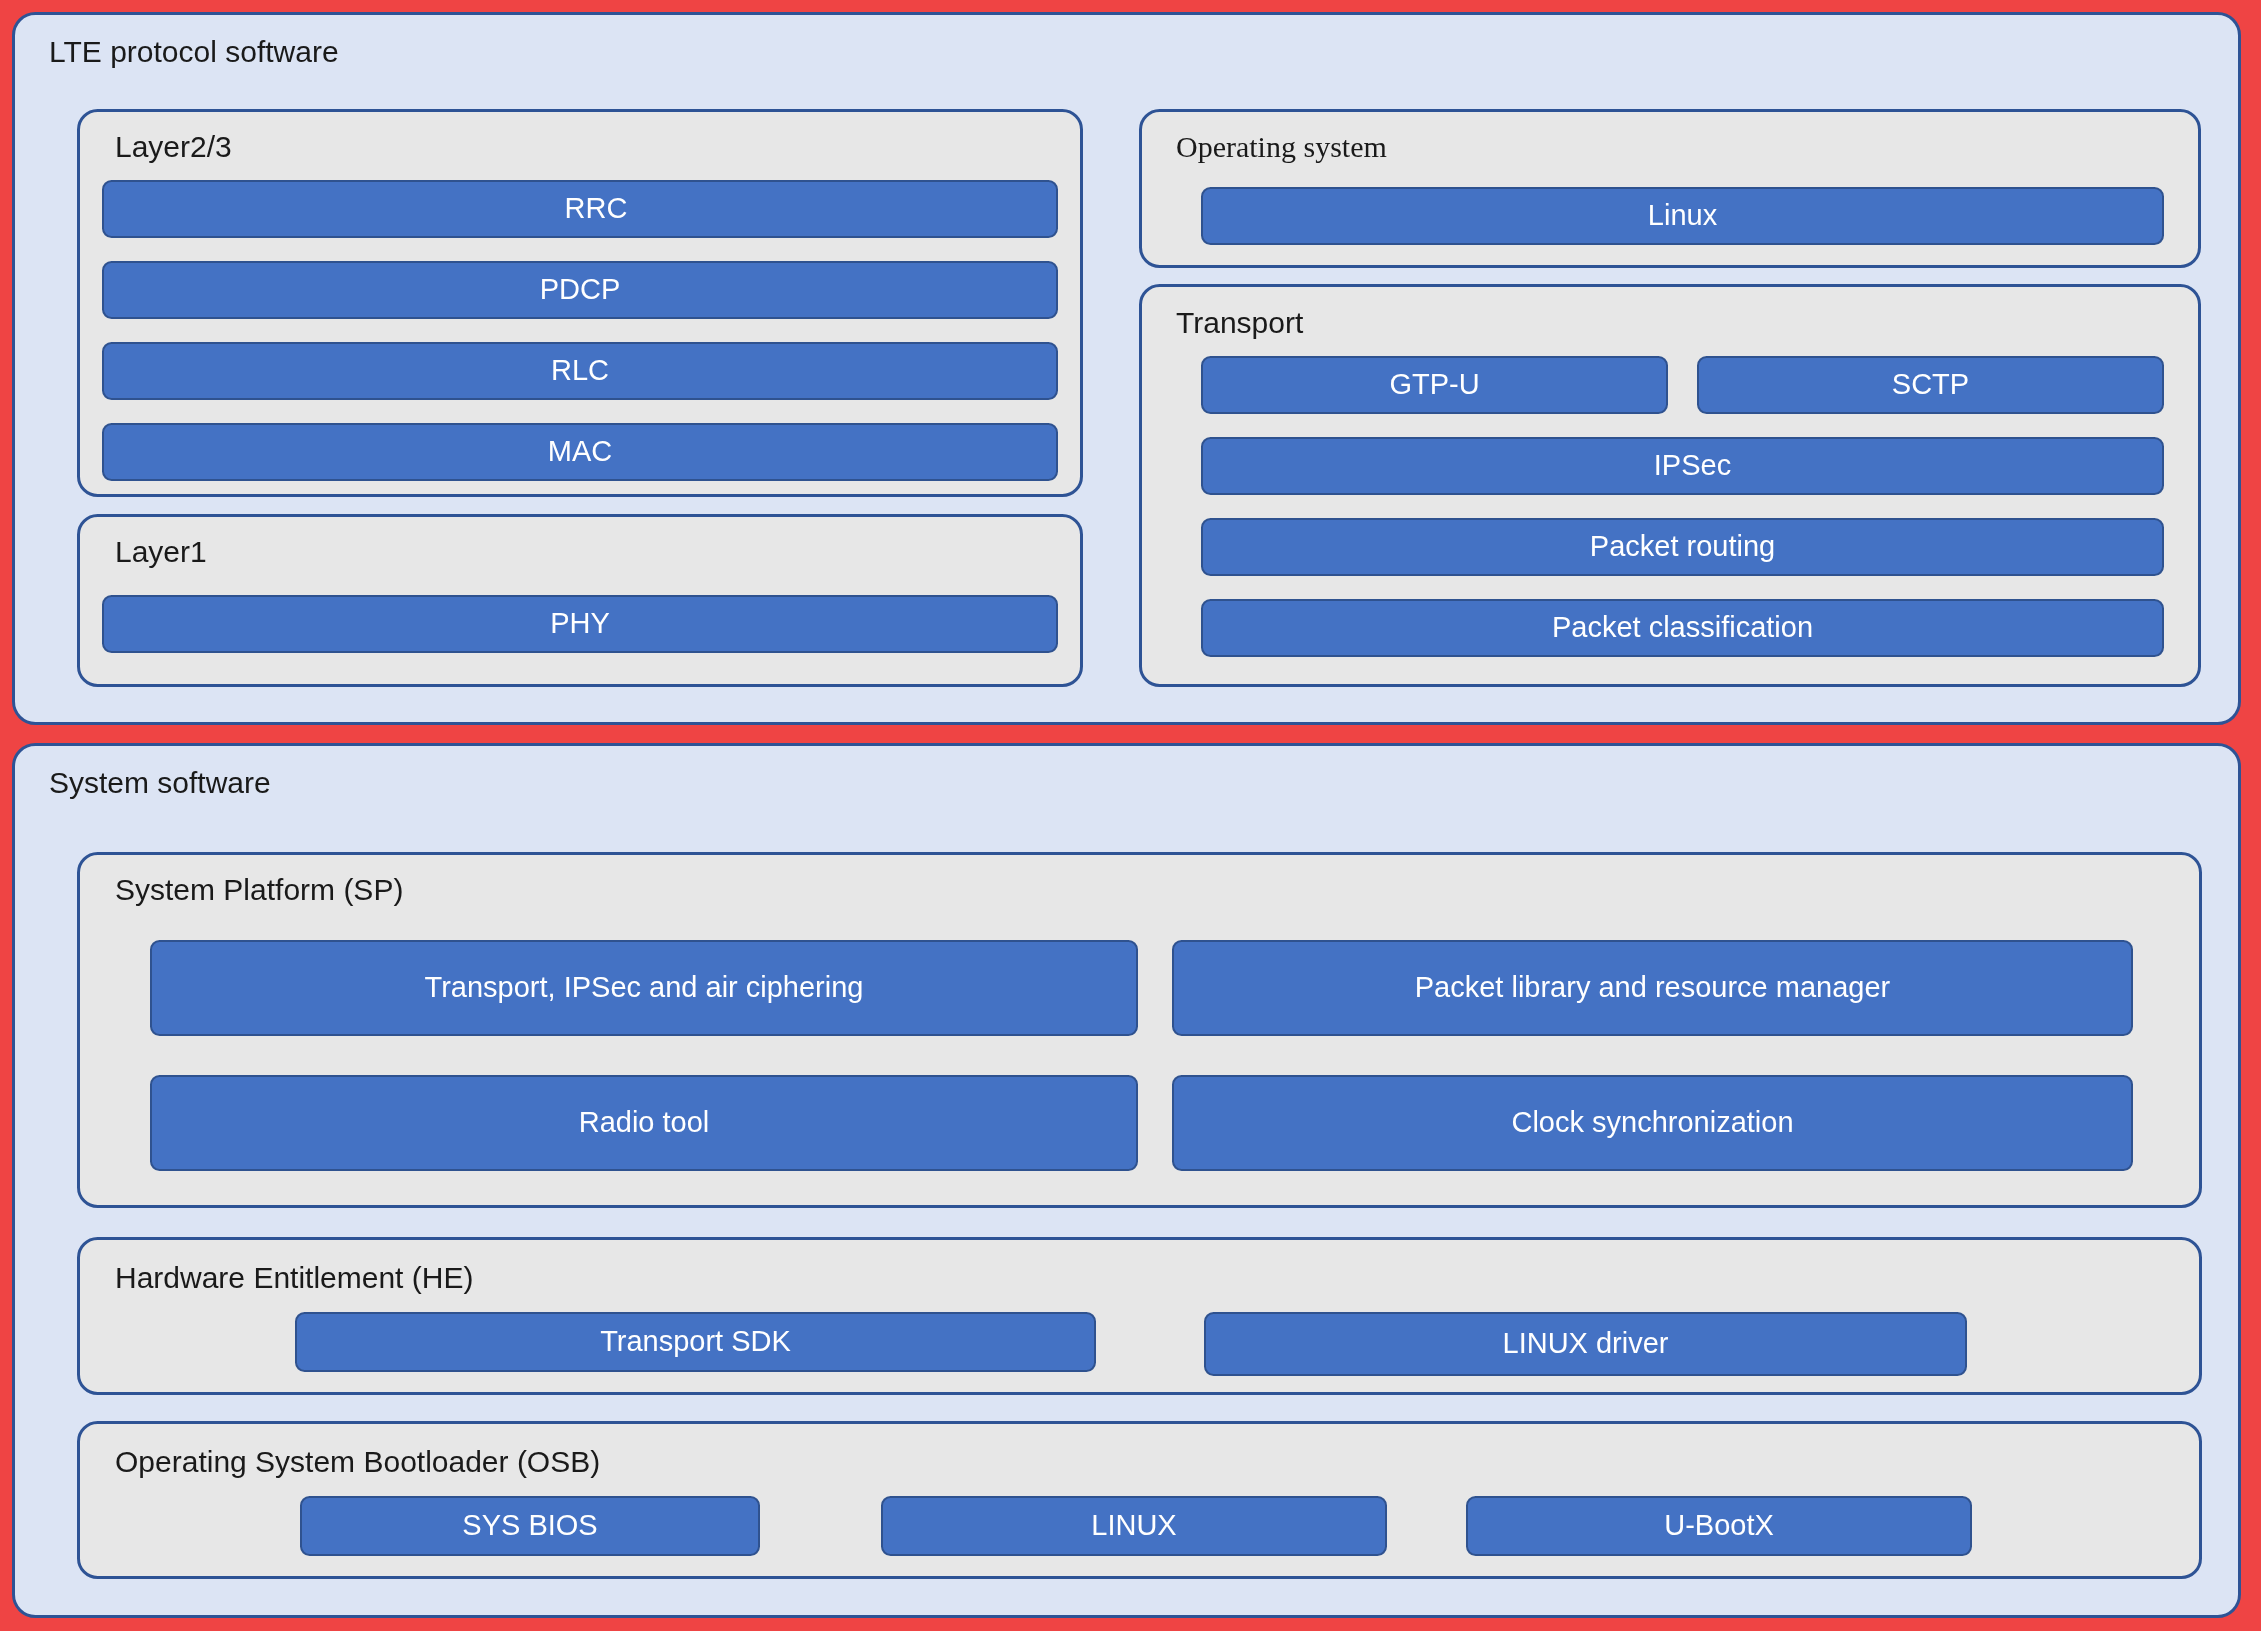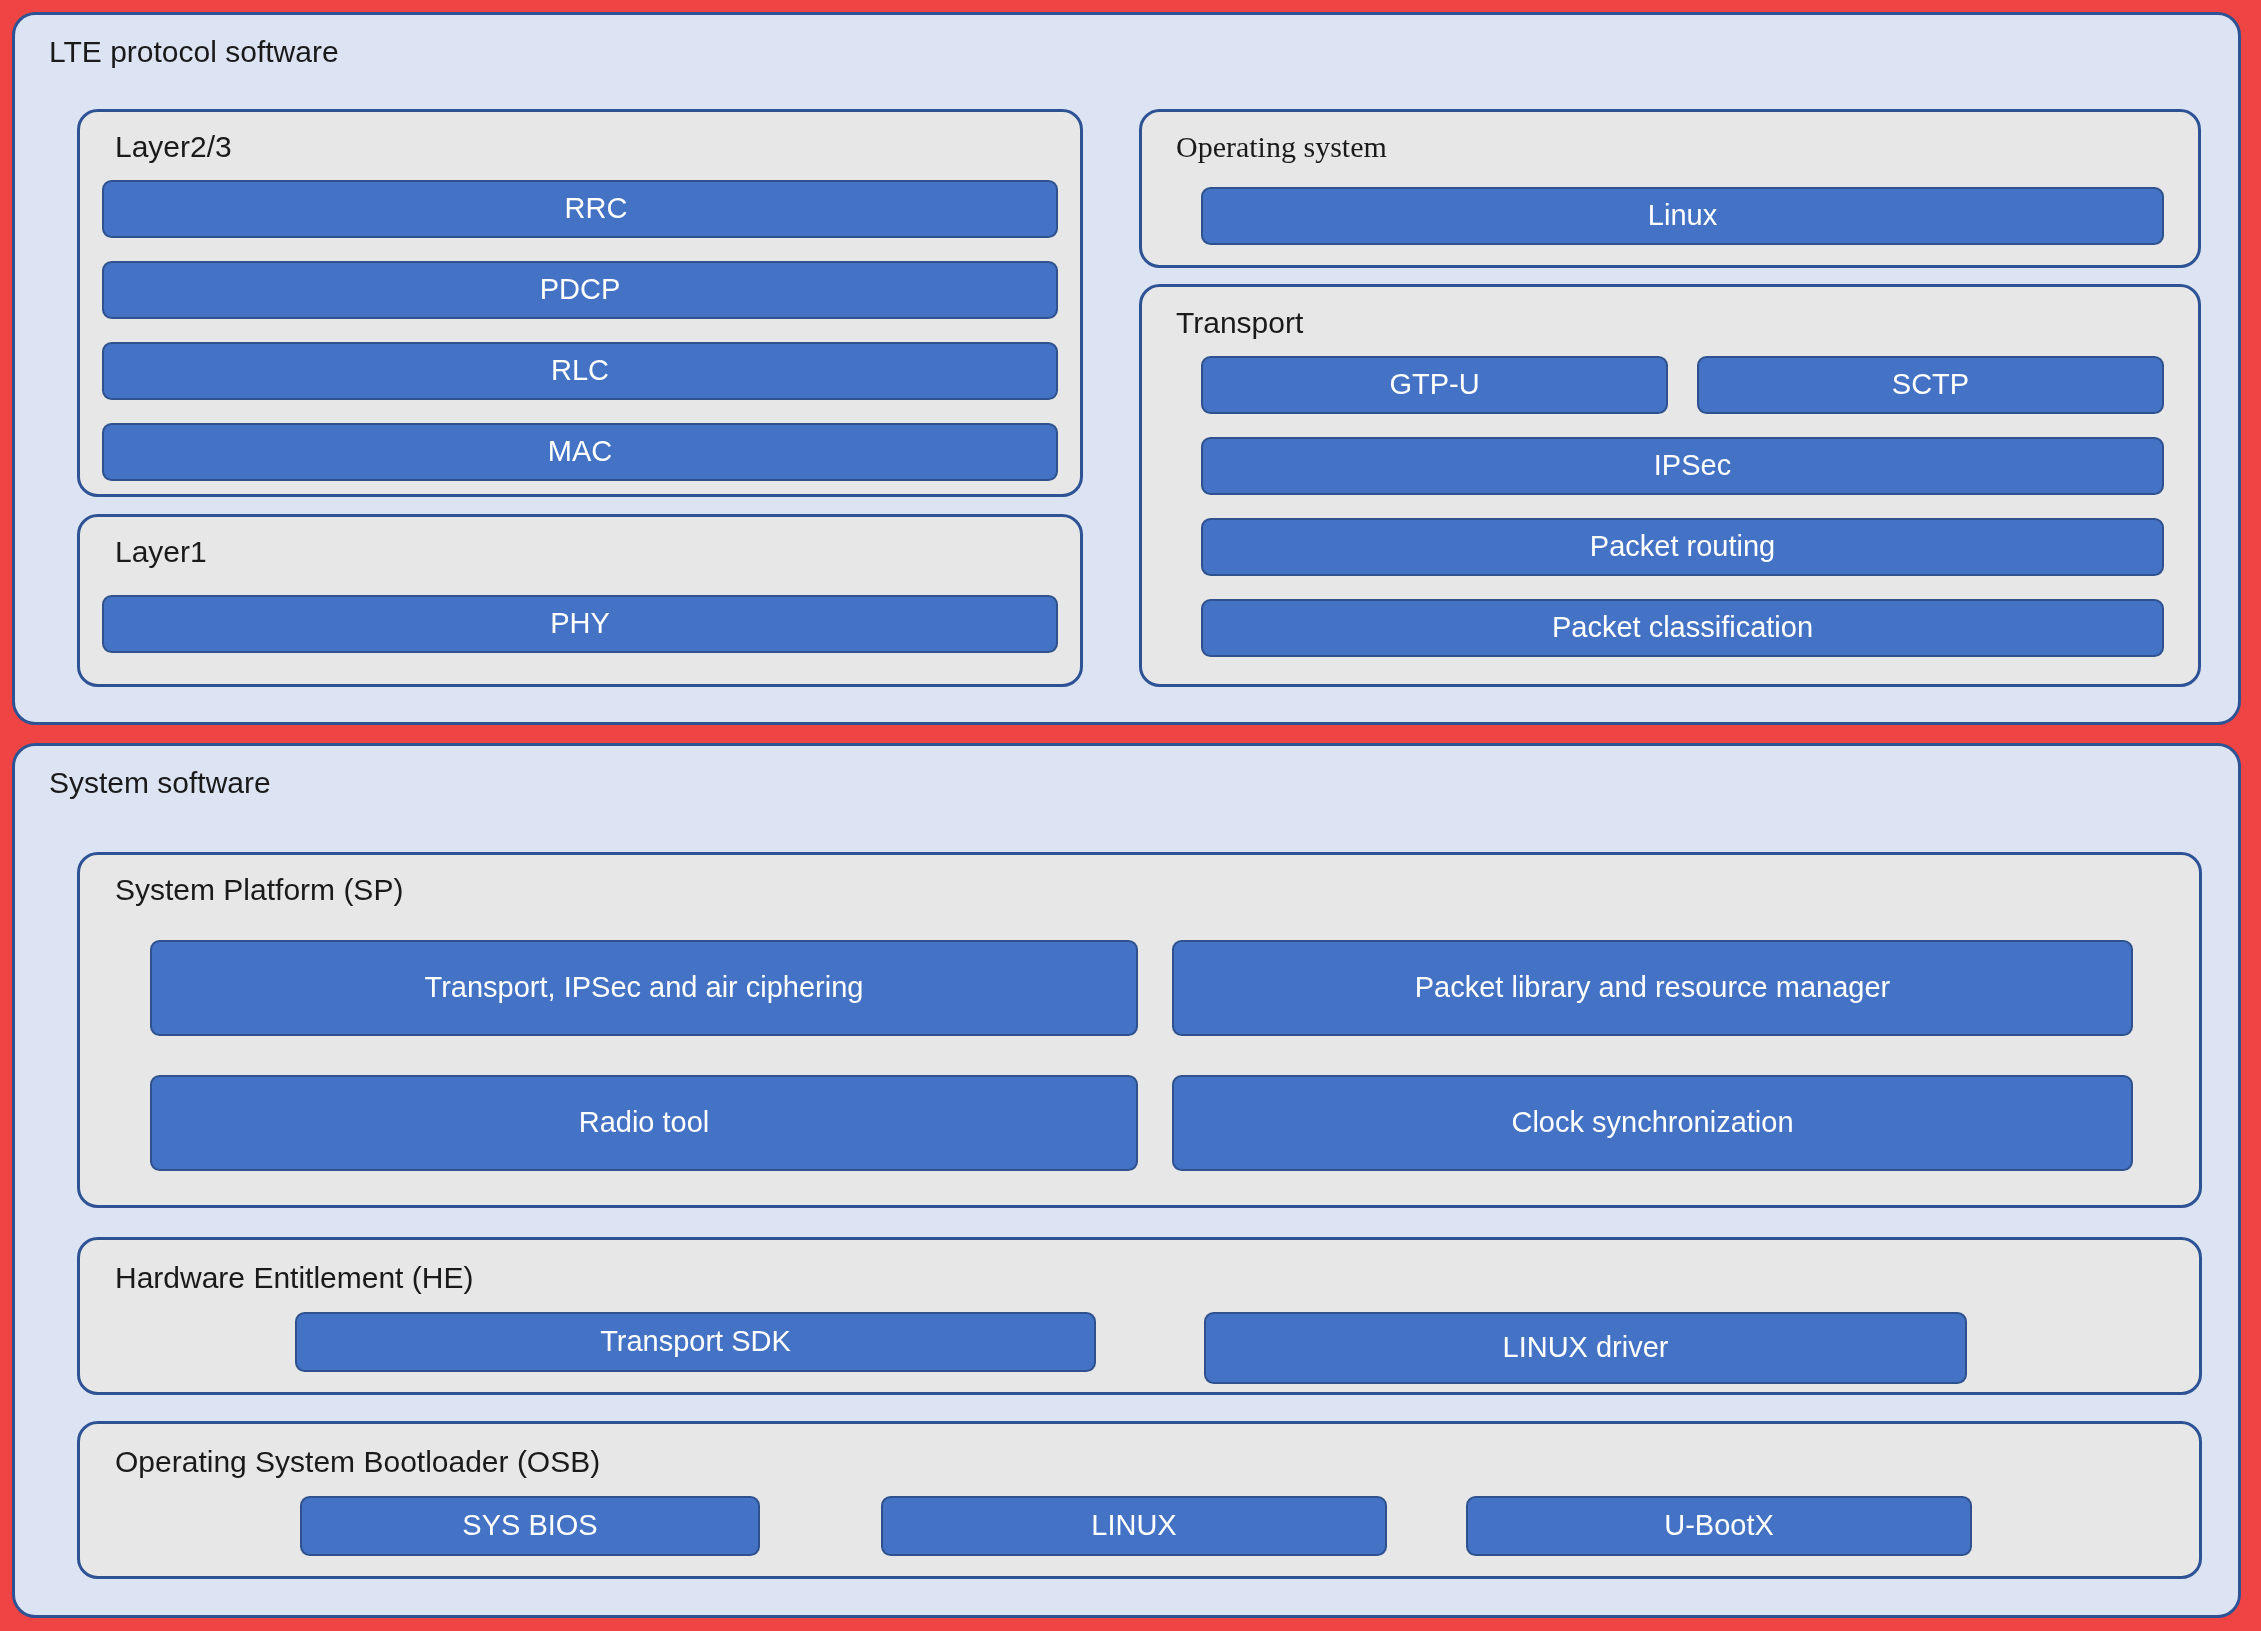--- a/index.html
+++ b/index.html
@@ -115,21 +115,21 @@
 
   <div class="box" style="left:150px; top:940px; width:988px; height:96px;">Transport, IPSec and air ciphering</div>
   <div class="box" style="left:1172px; top:940px; width:961px; height:96px;">Packet library and resource manager</div>
   <div class="box" style="left:150px; top:1075px; width:988px; height:96px;">Radio tool</div>
   <div class="box" style="left:1172px; top:1075px; width:961px; height:96px;">Clock synchronization</div>
 
   <div class="group" style="left:77px; top:1237px; width:2125px; height:158px;"></div>
   <div class="group-title" style="left:115px; top:1263px;">Hardware Entitlement (HE)</div>
 
   <div class="box" style="left:295px; top:1312px; width:801px; height:60px;">Transport SDK</div>
-  <div class="box" style="left:1204px; top:1312px; width:763px; height:72px;">LINUX driver</div>
+  <div class="box" style="left:1204px; top:1312px; width:763px; height:64px;">LINUX driver</div>
 
   <div class="group" style="left:77px; top:1421px; width:2125px; height:158px;"></div>
   <div class="group-title" style="left:115px; top:1447px;">Operating System Bootloader (OSB)</div>
 
   <div class="box" style="left:300px; top:1496px; width:460px; height:60px;">SYS BIOS</div>
   <div class="box" style="left:881px; top:1496px; width:506px; height:60px;">LINUX</div>
   <div class="box" style="left:1466px; top:1496px; width:506px; height:60px;">U-BootX</div>
 
 </div>
 

